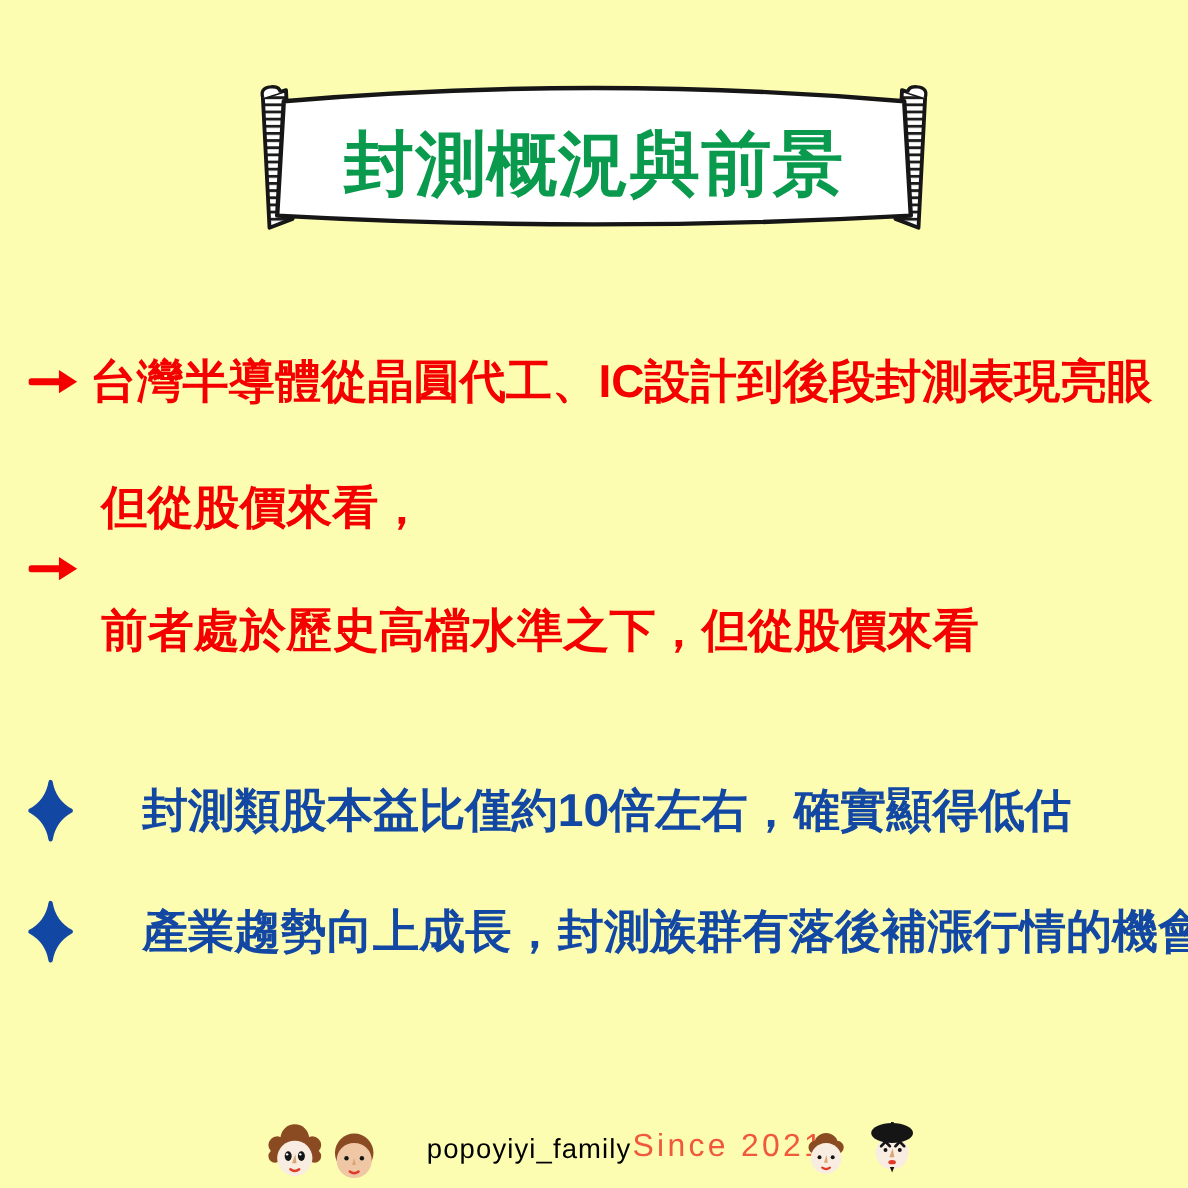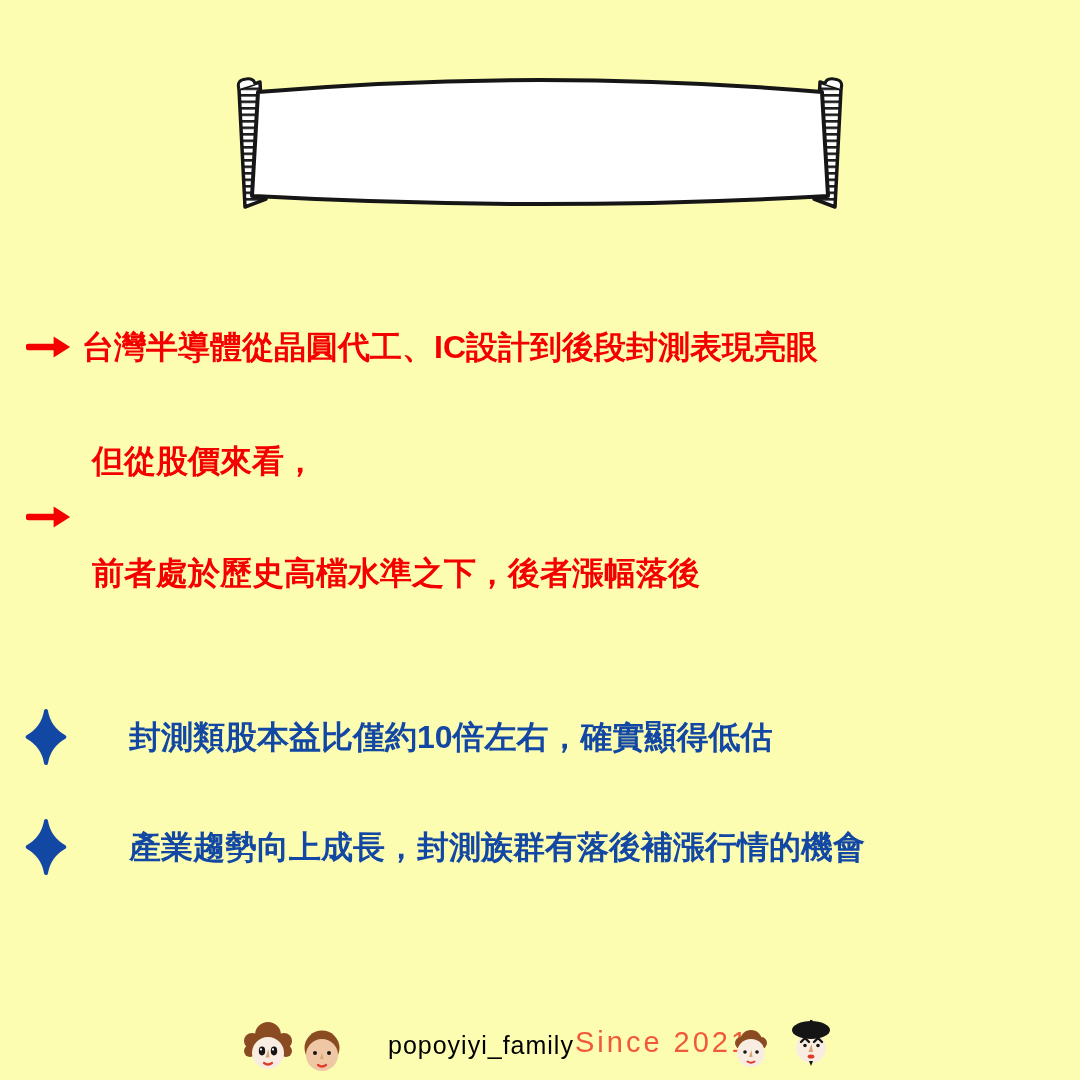--- a/index.html
+++ b/index.html
@@ -9,21 +9,21 @@
   
   .banner{position:absolute;left:230px;top:68px;width:620px;height:150px;}
   .banner > svg{position:absolute;left:0;top:0;width:620px;height:150px;}
   .banner-title{position:absolute;left:0;right:0;top:50%;transform:translateY(-50%);
         margin-top:6px;text-align:center;font-size:64px;font-weight:bold;
         color:#0A9A4D;letter-spacing:1px;}
 
   
   .row{position:absolute;display:flex;align-items:center;height:54px;
         white-space:nowrap;font-weight:bold;}
-  .row .txt{font-size:32px;line-height:1;}
+  .row .txt{font-size:42px;line-height:1;}
   .red{color:#F50000;}
   .blue{color:#1247A4;gap:37px;}
   .arrow-box{width:46px;height:30px;margin-right:10px;flex:0 0 auto;}
   .spark-box{width:44px;height:58px;margin-right:24px;flex:0 0 auto;}
   .row1{left:26px;top:320px;}
   .row2{left:92px;top:434px;text-align:right;}
   .row3{left:26px;top:490px;}
   .row4{left:92px;top:546px;}
   .row5{left:24px;top:710px;}
   .row6{left:24px;top:820px;}
@@ -52,20 +52,21 @@
       </defs>
 
       <path d="M9,21 L30,14 L36,131 L15,139 Z" fill="url(#rollStripes)" stroke="#161616" stroke-width="3.5" stroke-linejoin="round"></path>
       <path d="M9,21 q-3,-9 7,-10 q8,-1 9,5" fill="#ffffff" stroke="#161616" stroke-width="3"></path>
 
       <path d="M611,21 L590,14 L584,131 L605,139 Z" fill="url(#rollStripes)" stroke="#161616" stroke-width="3.5" stroke-linejoin="round"></path>
       <path d="M611,21 q3,-9 -7,-10 q-8,-1 -9,5" fill="#ffffff" stroke="#161616" stroke-width="3"></path>
 
       <path d="M28,24 Q310,0 592,24 L598,128 Q310,144 22,128 Z" fill="#ffffff" stroke="#161616" stroke-width="4" stroke-linejoin="round"></path>
     </svg>
+    <div class="banner-title">封測概況與前景</div>
   </header>
 
   <section>
     <div class="row red row1">
       <svg class="arrow-box" viewBox="0 0 50 30" aria-hidden="true">
         <path d="M3,15 H34" stroke="#F50000" stroke-width="7" stroke-linecap="round" fill="none"></path>
         <path d="M30,3.5 L48,15 L30,26.5 Z" fill="#F50000"></path>
       </svg>
       <span class="txt">台灣半導體從晶圓代工、IC設計到後段封測表現亮眼</span>
     </div>
@@ -75,21 +76,21 @@
     </div>
 
     <div class="row red row3">
       <svg class="arrow-box" viewBox="0 0 50 30" aria-hidden="true">
         <path d="M3,15 H34" stroke="#F50000" stroke-width="7" stroke-linecap="round" fill="none"></path>
         <path d="M30,3.5 L48,15 L30,26.5 Z" fill="#F50000"></path>
       </svg>
     </div>
 
     <div class="row red row4">
-      <span class="txt">前者處於歷史高檔水準之下，後者漲幅落後</span>
+      <span class="txt">前者處於歷史高檔水準之下，但從股價來看</span>
     </div>
   </section>
 
   <section>
     <div class="row blue row5">
       <svg class="spark-box" viewBox="0 0 44 60" aria-hidden="true">
         <path d="M22,3 Q25,21 41,30 Q25,39 22,57 Q19,39 3,30 Q19,21 22,3 Z" fill="#1247A4" stroke="#1247A4" stroke-width="4" stroke-linejoin="round"></path>
       </svg>
       <span class="txt">封測類股本益比僅約10倍左右，確實顯得低估</span>
     </div>

